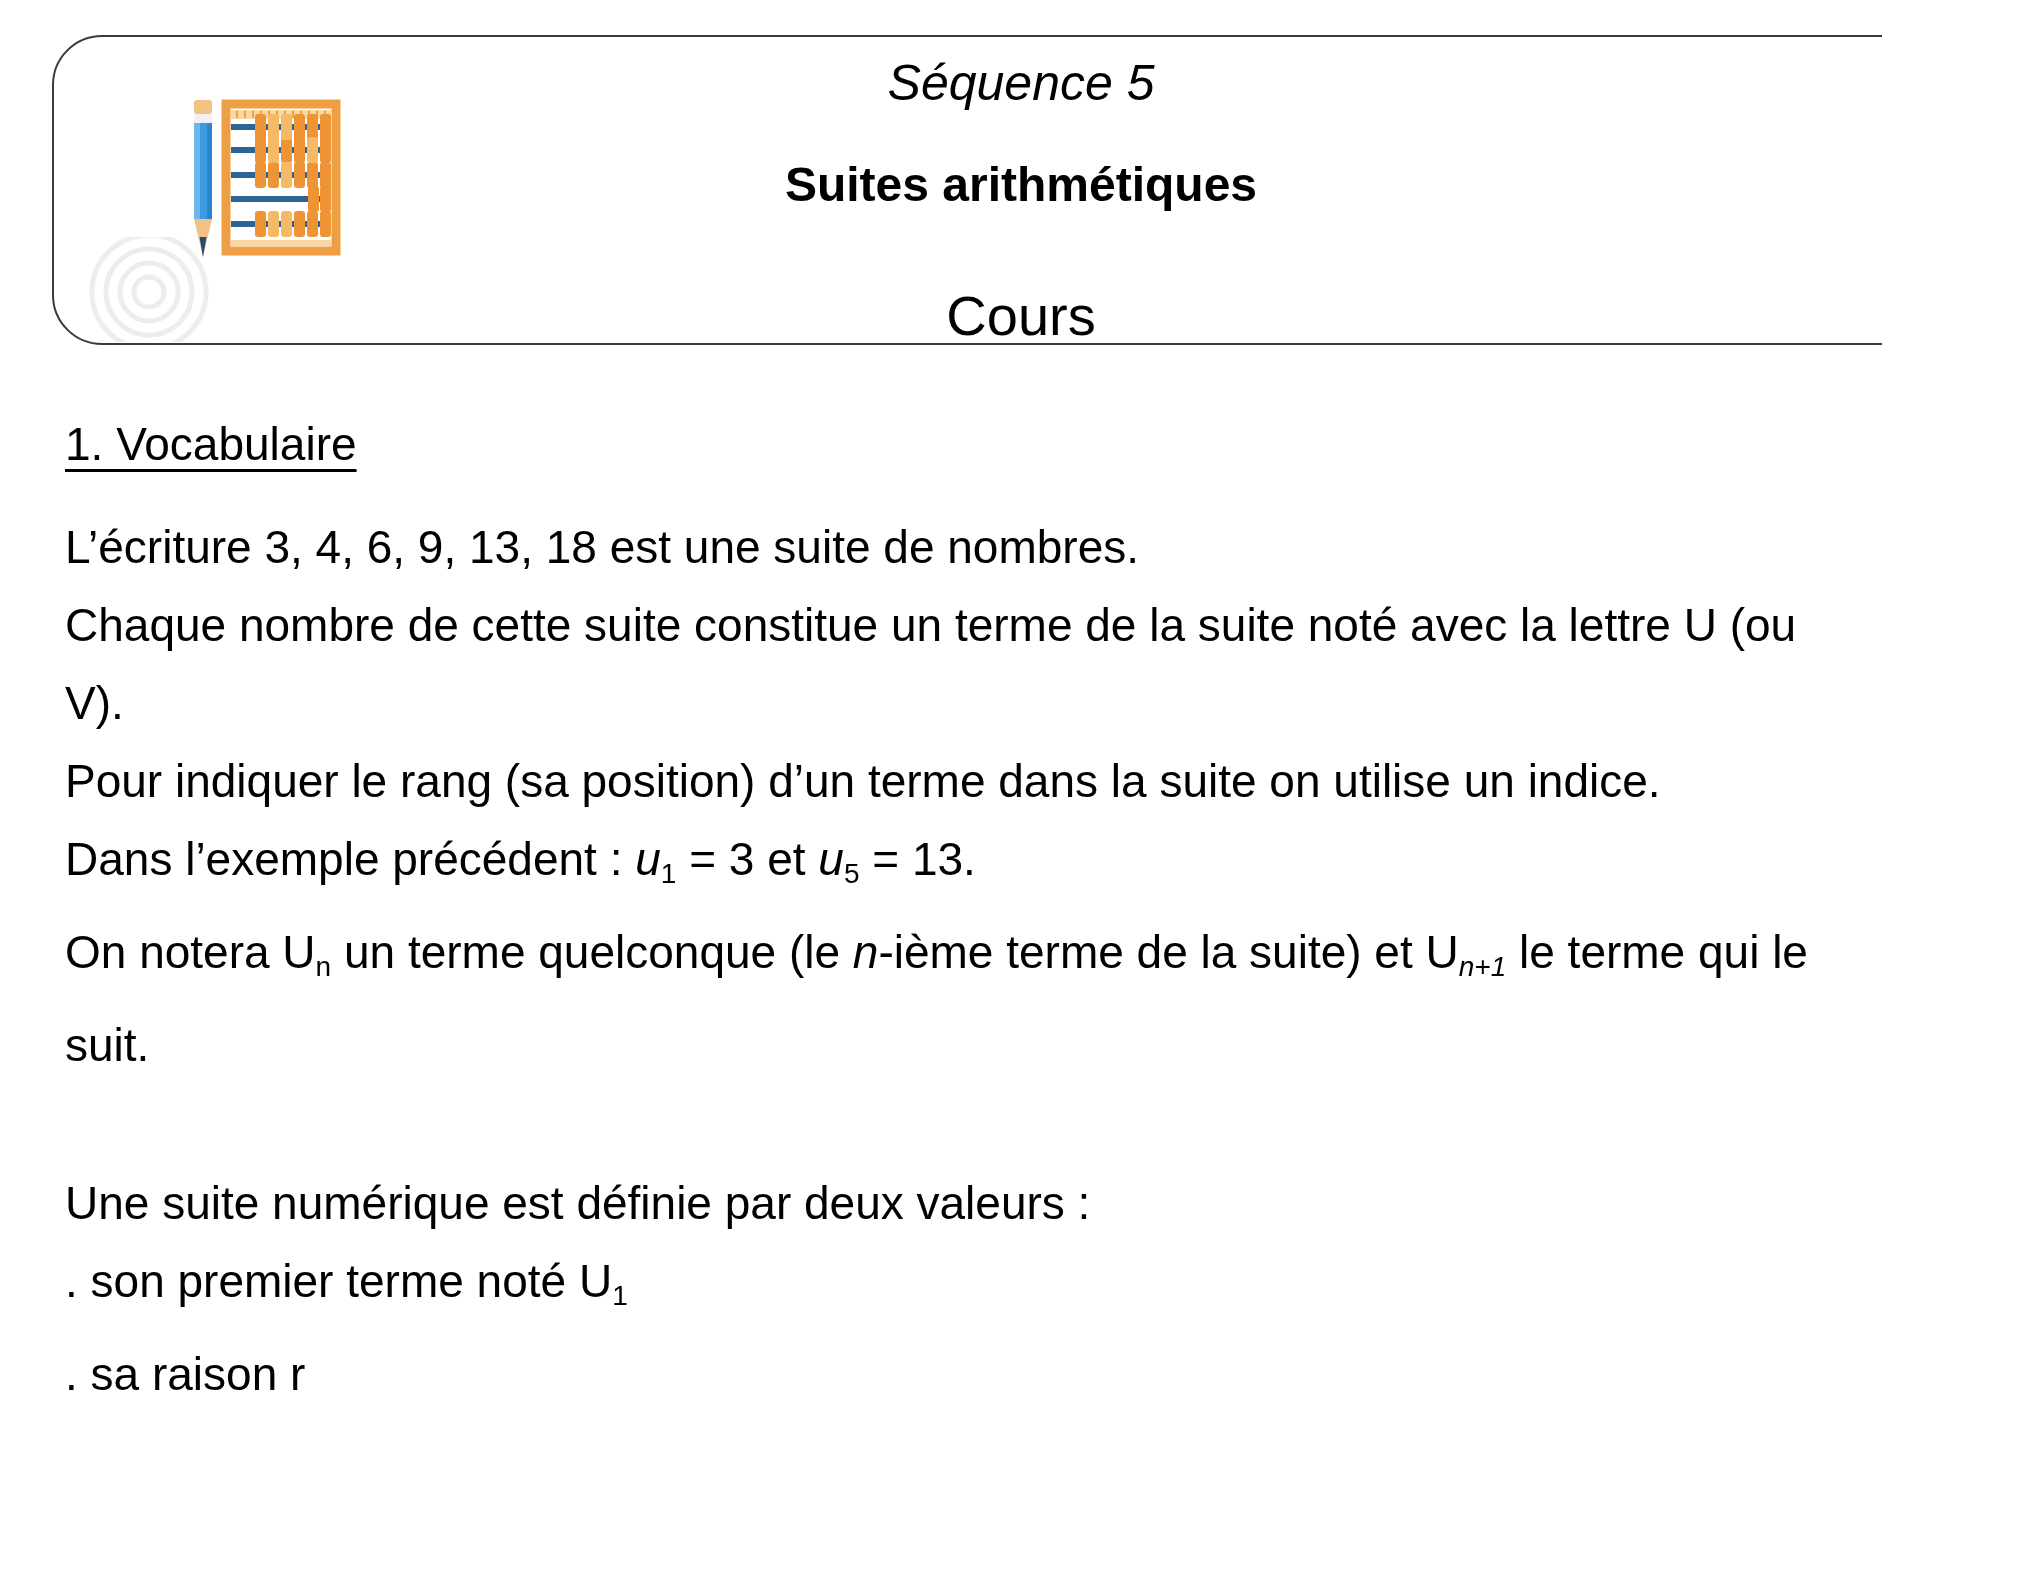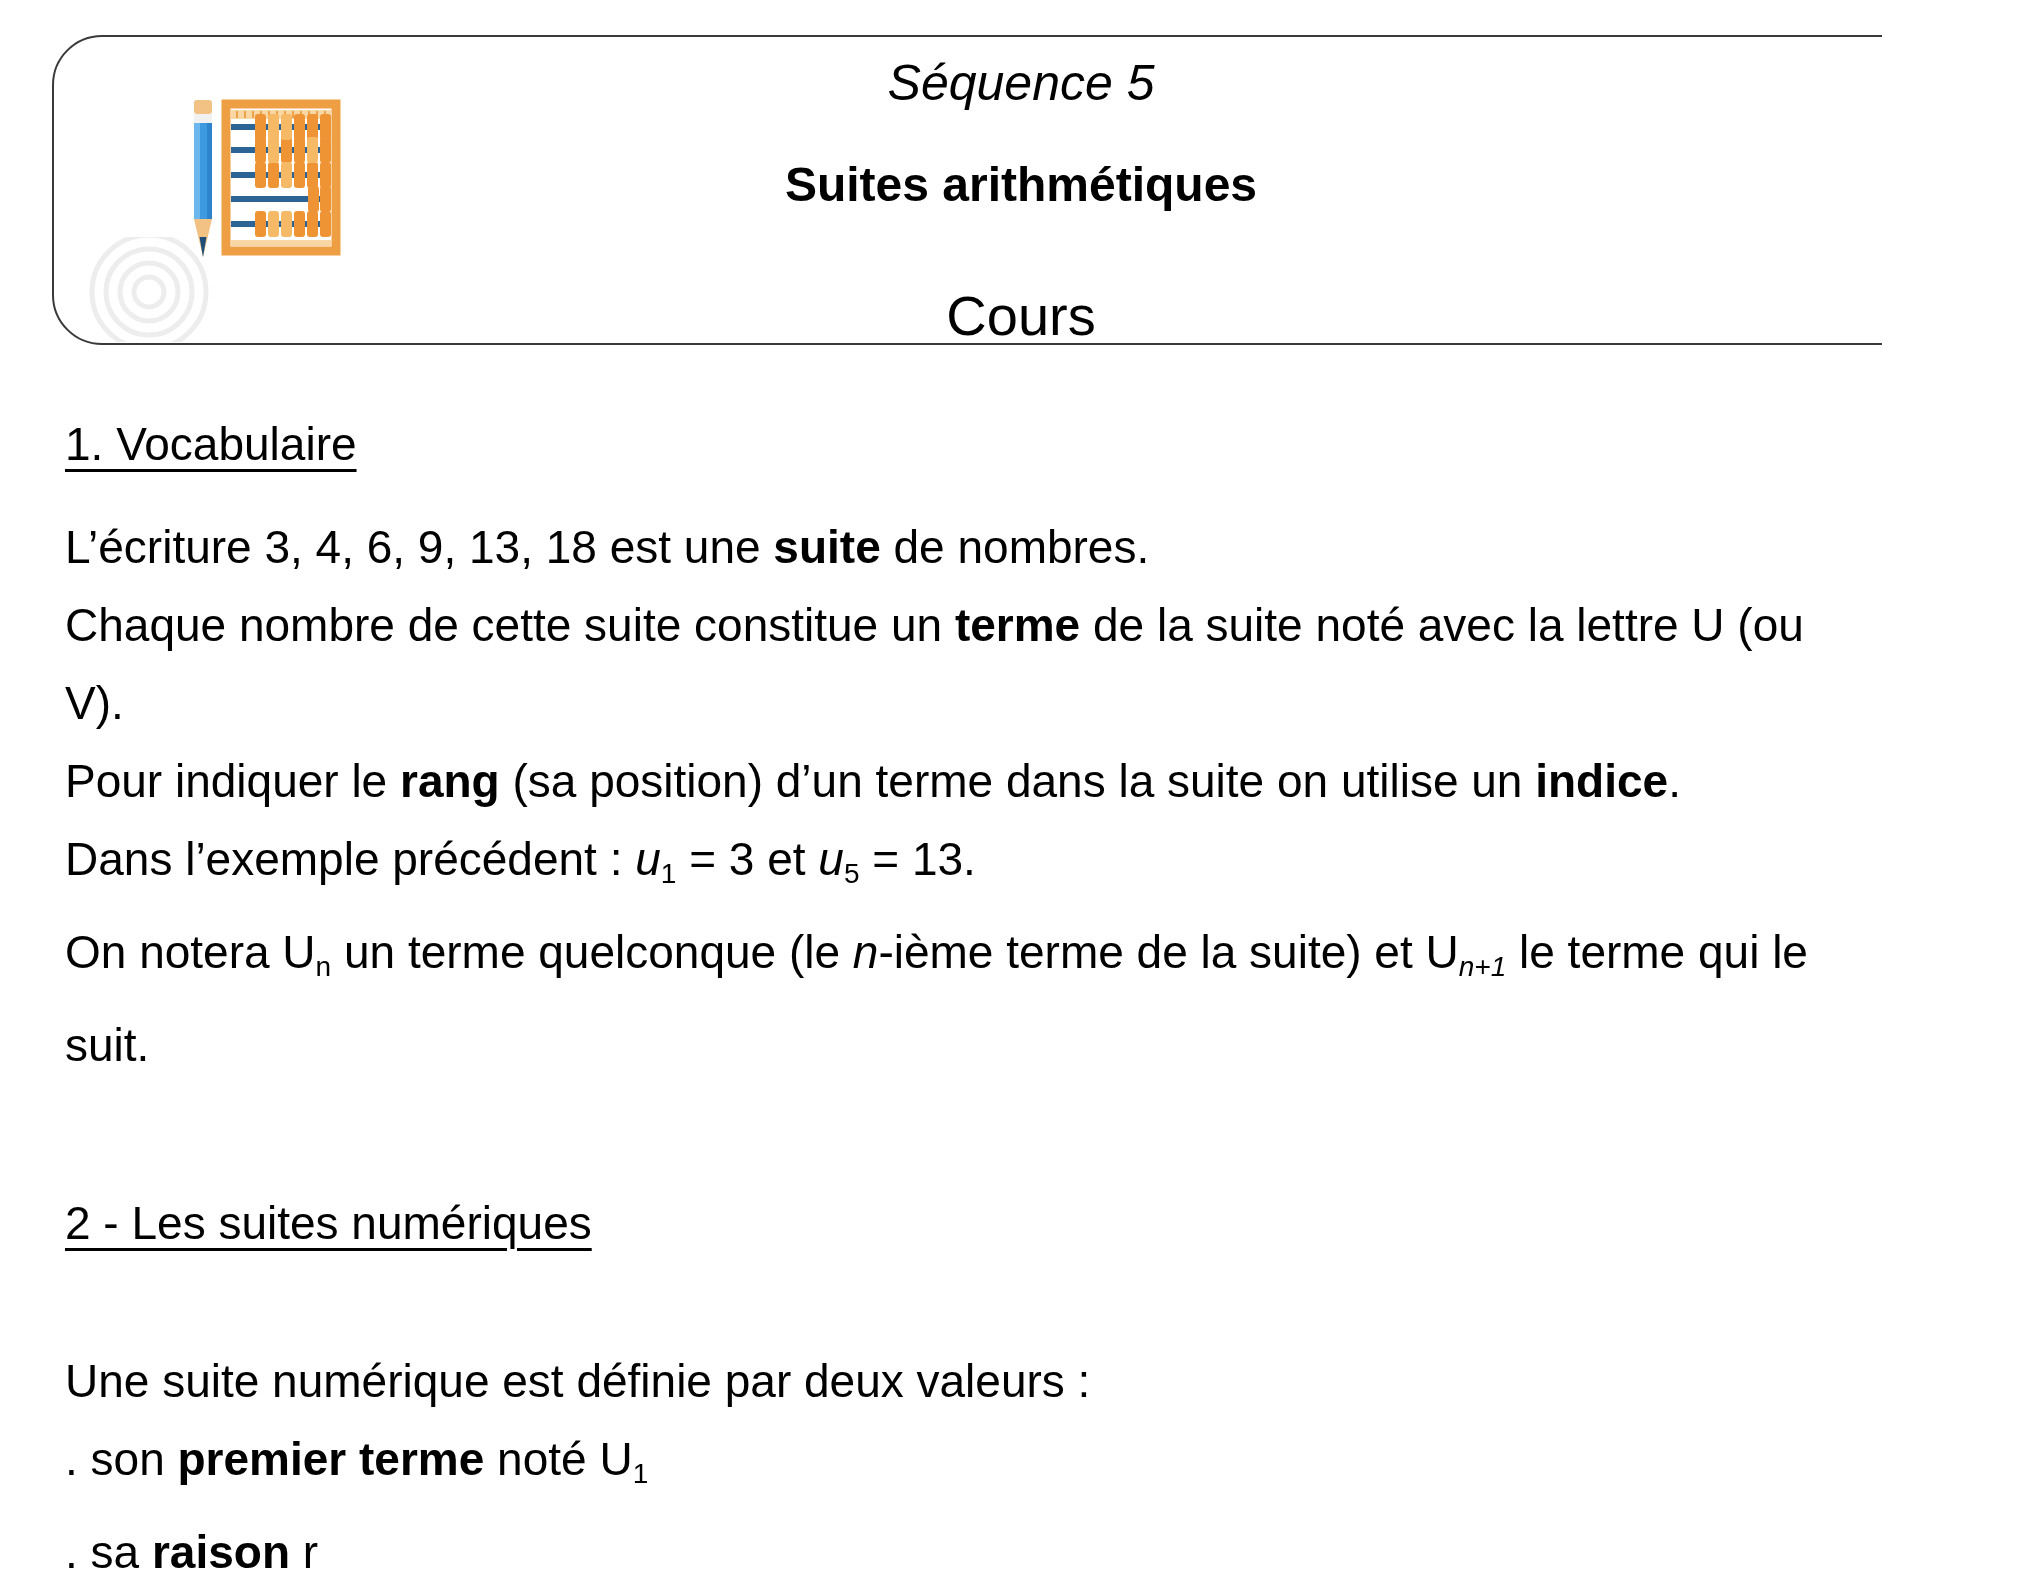--- a/index.html
+++ b/index.html
@@ -30,21 +30,21 @@
   .heading, .line { font-size:46px; line-height:78px; white-space:nowrap; }
   .heading-text {
     text-decoration:underline;
     text-decoration-thickness:2.5px;
     text-underline-offset:9px;
   }
   .section-1 .lines { margin-top:25px; }
   .section-2 .heading { margin-top:100px; }
   .section-2 .lines { margin-top:80px; }
 
-  .b { font-weight:700; }
+  .b { font-weight:400; }
   .i { font-style:italic; }
   .sub { font-size:28px; vertical-align:-8px; }
 </style>
 </head>
 <body>
 
 <div class="page">
 
   <div class="header-box">
 
@@ -137,21 +137,20 @@
           <div class="line"><span>L’écriture 3, 4, 6, 9, 13, 18 est une </span><span class="b">suite</span><span> de nombres.</span></div>
           <div class="line"><span>Chaque nombre de cette suite constitue un </span><span class="b">terme</span><span> de la suite noté avec la lettre U (ou</span></div>
           <div class="line"><span>V).</span></div>
           <div class="line"><span>Pour indiquer le </span><span class="b">rang</span><span> (sa position) d’un terme dans la suite on utilise un </span><span class="b">indice</span><span>.</span></div>
           <div class="line"><span>Dans l’exemple précédent : </span><span class="i">u</span><span class="sub">1</span><span> = 3 et </span><span class="i">u</span><span class="sub">5</span><span> = 13.</span></div>
           <div class="line"><span>On notera U</span><span class="sub">n</span><span> un terme quelconque (le </span><span class="i">n</span><span>-ième terme de la suite) et U</span><span class="i sub">n+1</span><span> le terme qui le</span></div>
           <div class="line"><span>suit.</span></div>
         </div>
       </section>
       <section class="doc-section section-2">
-        <div class="heading"><span class="heading-text">2 - Les suites numériques</span></div>
         <div class="lines">
           <div class="line"><span>Une suite numérique est définie par deux valeurs :</span></div>
           <div class="line"><span>. son </span><span class="b">premier terme</span><span> noté U</span><span class="sub">1</span></div>
           <div class="line"><span>. sa </span><span class="b">raison</span><span> r</span></div>
         </div>
       </section>
     </main>
 
 </div>
 

